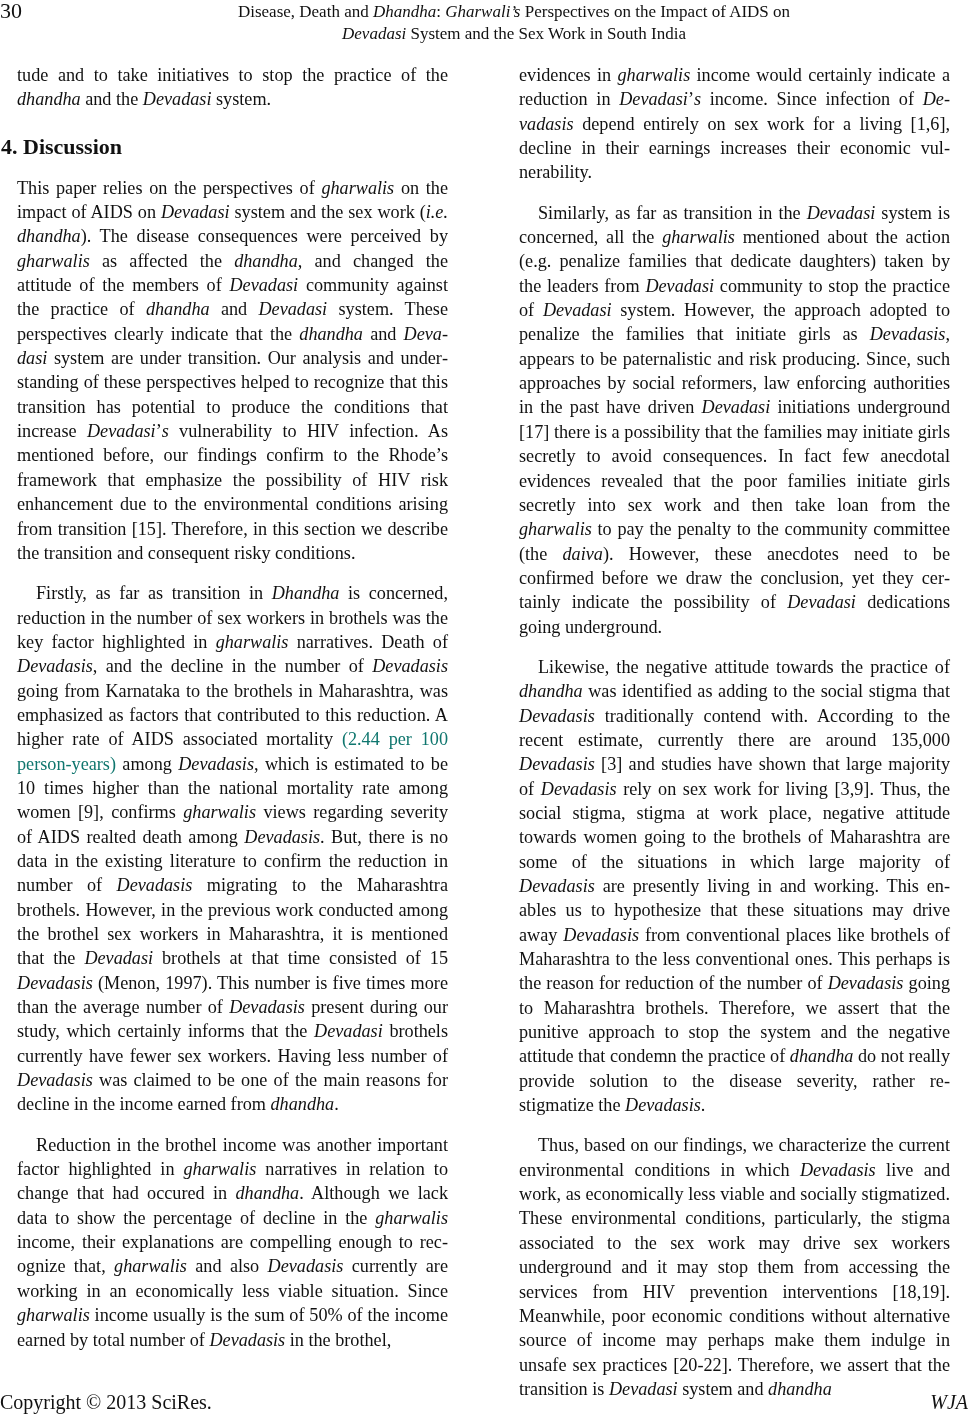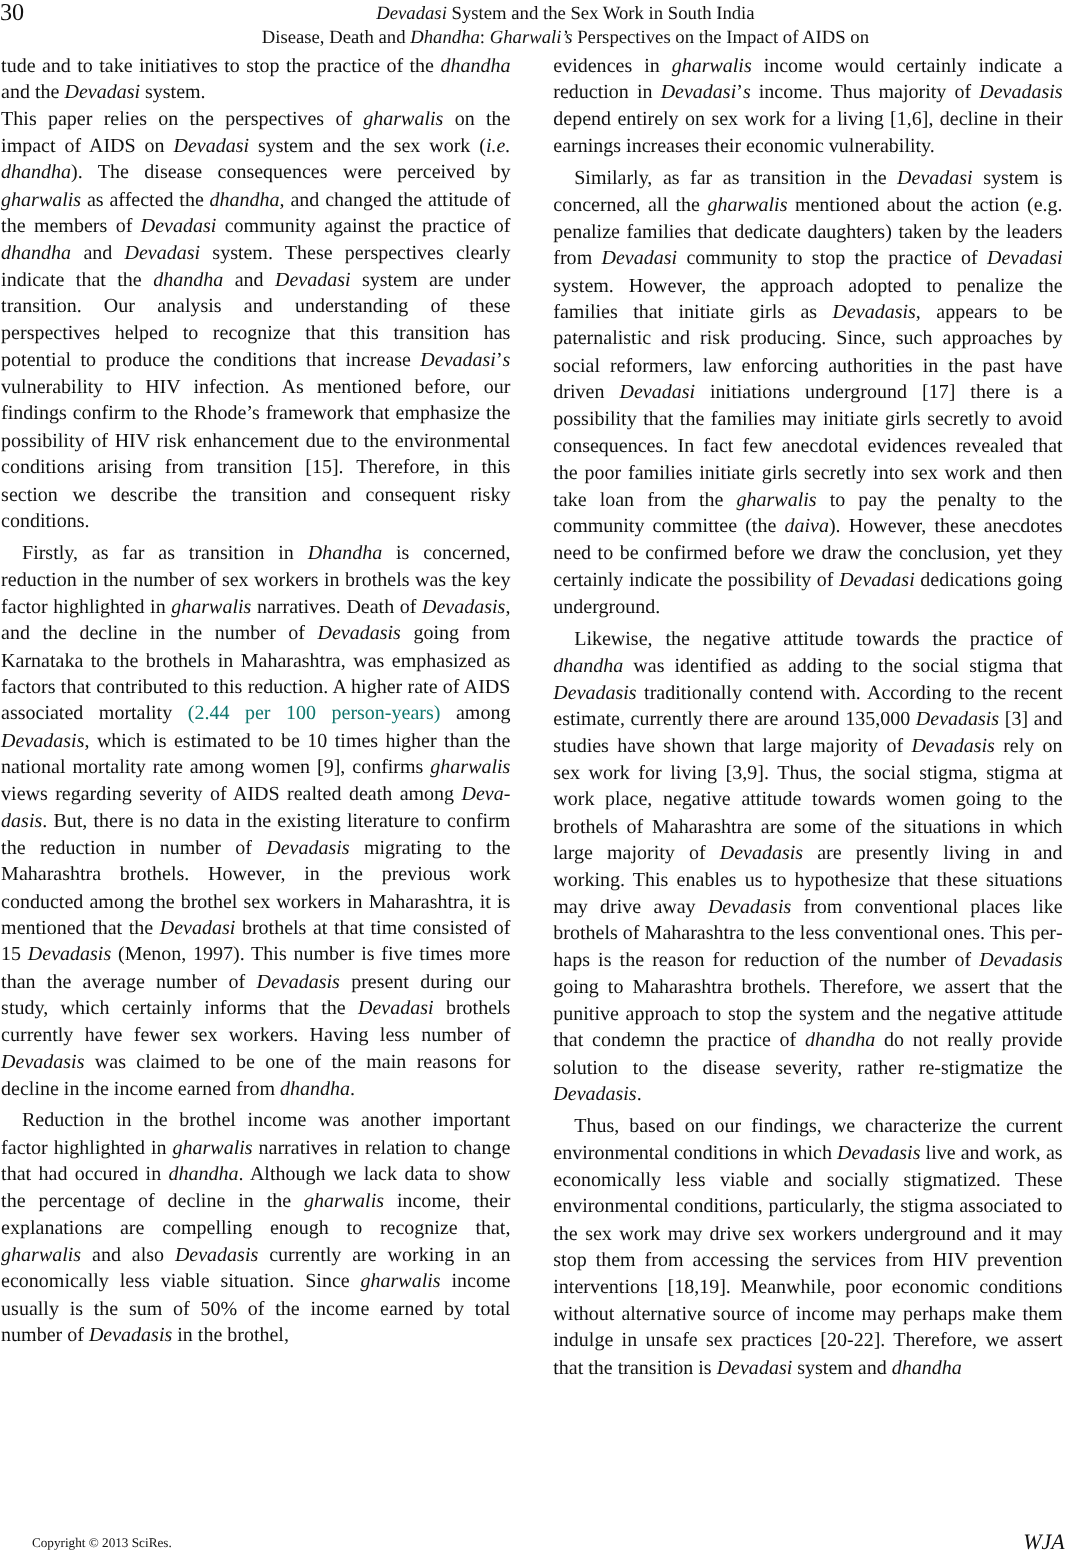--- a/index.html
+++ b/index.html
@@ -13,54 +13,55 @@
   .running-header {
     position: absolute; left: 60px; right: 0; top: 1px; text-align: center;
     font-size: 17px; line-height: 22px;
   }
   .column {
     position: absolute; top: 47px; width: 463px;
     font-size: 18.2px; line-height: 24.35px; text-align: justify;
   }
   .col-left { left: 1px; }
   .col-right { left: 503px; }
-  .column p { margin: 0; }
+  .column p { margin: 16px; }
   .column p.indent { text-indent: 19px; margin-top: 5px; }
   .column p.first { text-indent: 0; }
   .section-heading {
     font-weight: bold; font-size: 22px; line-height: 26px;
     margin: 22px 0 8px 0;
   }
   .gray { color: #0f766e; }
   em { font-style: italic; }
   .footer-left {
-    position: absolute; left: 0; top: 1393px; font-size: 12px; line-height: 18px; padding-left: 29px;
+    position: absolute; left: 0; top: 1393px; font-size: 20px; line-height: 18px;
   }
   .footer-right {
     position: absolute; right: 0; top: 1393px; font-size: 20px; line-height: 18px;
     font-weight: normal; font-style: italic;
   }
 </style>
 </head>
 <body>
 
 <div class="page-number">30</div>
 <div class="running-header">
+  <div><span>Disease, Death and </span><em>Dhandha</em><span>: </span><em>Gharwali’s</em><span> Perspectives on the Impact of AIDS on</span></div>
   <div><em>Devadasi</em><span> System and the Sex Work in South India</span></div>
-  <div><span>Disease, Death and </span><em>Dhandha</em><span>: </span><em>Gharwali’s</em><span> Perspectives on the Impact of AIDS on</span></div>
 </div>
 
 <div class="column col-left">
   <p class="first"><span>tude and to take initiatives to stop the practice of the </span><em>dhandha</em><span> and the </span><em>Devadasi</em><span> system.</span></p>
+  <div class="section-heading">4. Discussion</div>
   <p class="first"><span>This paper relies on the perspectives of </span><em>gharwalis</em><span> on the impact of AIDS on </span><em>Devadasi</em><span> system and the sex work (</span><em>i.e.</em><span> </span><em>dhandha</em><span>). The disease consequences were perceived by </span><em>gharwalis</em><span> as affected the </span><em>dhandha,</em><span> and changed the attitude of the members of </span><em>Devadasi</em><span> community against the practice of </span><em>dhandha</em><span> and </span><em>Devadasi</em><span> system. These perspectives clearly indicate that the </span><em>dhandha</em><span> and </span><em>Deva­dasi</em><span> system are under transition. Our analysis and under­standing of these perspectives helped to recognize that this transition has potential to produce the conditions that increase </span><em>Devadasi</em><span>’</span><em>s</em><span> vulnerability to HIV infection. As mentioned before, our findings confirm to the Rhode’s framework that emphasize the possibility of HIV risk enhancement due to the environmental conditions arising from transition [15]. Therefore, in this section we de­scribe the transition and consequent risky conditions.</span></p>
   <p class="indent"><span>Firstly, as far as transition in </span><em>Dhandha</em><span> is concerned, reduction in the number of sex workers in brothels was the key factor highlighted in </span><em>gharwalis</em><span> narratives. Death of </span><em>Devadasis</em><span>, and the decline in the number of </span><em>De­vadasis</em><span> going from Karnataka to the brothels in Ma­harashtra, was emphasized as factors that contributed to this reduction. A higher rate of AIDS associated mortality </span><span class="gray">(2.44 per 100 person-years)</span><span> among </span><em>Devadasis</em><span>, which is estimated to be 10 times higher than the national mortal­ity rate among women [9], confirms </span><em>gharwalis</em><span> views regarding severity of AIDS realted death among </span><em>Deva­dasis</em><span>. But, there is no data in the existing literature to confirm the reduction in number of </span><em>Devadasis</em><span> migrating to the Maharashtra brothels. However, in the previous work conducted among the brothel sex workers in Ma­harashtra, it is mentioned that the </span><em>Devadasi</em><span> brothels at that time consisted of 15 </span><em>Devadasis</em><span> (Menon, 1997). This number is five times more than the average number of </span><em>Devadasis</em><span> present during our study, which certainly in­forms that the </span><em>Devadasi</em><span> brothels currently have fewer sex workers. Having less number of </span><em>Devadasis</em><span> was claimed to be one of the main reasons for decline in the income earned from </span><em>dhandha</em><span>.</span></p>
   <p class="indent"><span>Reduction in the brothel income was another important factor highlighted in </span><em>gharwalis</em><span> narratives in relation to change that had occured in </span><em>dhandha</em><span>. Although we lack data to show the percentage of decline in the </span><em>gharwalis</em><span> income, their explanations are compelling enough to rec­ognize that, </span><em>gharwalis</em><span> and also </span><em>Devadasis</em><span> currently are working in an economically less viable situation. Since </span><em>gharwalis</em><span> income usually is the sum of 50% of the in­come earned by total number of </span><em>Devadasis</em><span> in the brothel,</span></p>
 </div>
 
 <div class="column col-right">
-  <p class="first"><span>evidences in </span><em>gharwalis</em><span> income would certainly indicate a reduction in </span><em>Devadasi</em><span>’</span><em>s</em><span> income. Thus majority of </span><em>De­vadasis</em><span> depend entirely on sex work for a living [1,6], decline in their earnings increases their economic vul­nerability.</span></p>
+  <p class="first"><span>evidences in </span><em>gharwalis</em><span> income would certainly indicate a reduction in </span><em>Devadasi</em><span>’</span><em>s</em><span> income. Since infection of </span><em>De­vadasis</em><span> depend entirely on sex work for a living [1,6], decline in their earnings increases their economic vul­nerability.</span></p>
   <p class="indent"><span>Similarly, as far as transition in the </span><em>Devadasi</em><span> system is concerned, all the </span><em>gharwalis</em><span> mentioned about the action (e.g. penalize families that dedicate daughters) taken by the leaders from </span><em>Devadasi</em><span> community to stop the prac­tice of </span><em>Devadasi</em><span> system. However, the approach adopted to penalize the families that initiate girls as </span><em>Devadasis</em><span>, appears to be paternalistic and risk producing. Since, such approaches by social reformers, law enforcing au­thorities in the past have driven </span><em>Devadasi</em><span> initiations un­derground [17] there is a possibility that the families may initiate girls secretly to avoid consequences. In fact few anecdotal evidences revealed that the poor families initi­ate girls secretly into sex work and then take loan from the </span><em>gharwalis</em><span> to pay the penalty to the community com­mittee (the </span><em>daiva</em><span>). However, these anecdotes need to be confirmed before we draw the conclusion, yet they cer­tainly indicate the possibility of </span><em>Devadasi</em><span> dedications going underground.</span></p>
   <p class="indent"><span>Likewise, the negative attitude towards the practice of </span><em>dhandha</em><span> was identified as adding to the social stigma that </span><em>Devadasis</em><span> traditionally contend with. According to the recent estimate, currently there are around 135,000 </span><em>Devadasis</em><span> [3] and studies have shown that large majority of </span><em>Devadasis</em><span> rely on sex work for living [3,9]. Thus, the social stigma, stigma at work place, negative attitude towards women going to the brothels of Maharashtra are some of the situations in which large majority of </span><em>Devadasis</em><span> are presently living in and working. This en­ables us to hypothesize that these situations may drive away </span><em>Devadasis</em><span> from conventional places like brothels of Maharashtra to the less conventional ones. This per­haps is the reason for reduction of the number of </span><em>Deva­dasis</em><span> going to Maharashtra brothels. Therefore, we assert that the punitive approach to stop the system and the negative attitude that condemn the practice of </span><em>dhandha</em><span> do not really provide solution to the disease severity, rather re-stigmatize the </span><em>Devadasis</em><span>.</span></p>
   <p class="indent"><span>Thus, based on our findings, we characterize the cur­rent environmental conditions in which </span><em>Devadasis</em><span> live and work, as economically less viable and socially stig­matized. These environmental conditions, particularly, the stigma associated to the sex work may drive sex workers underground and it may stop them from access­ing the services from HIV prevention interventions [18,19]. Meanwhile, poor economic conditions without alternative source of income may perhaps make them indulge in unsafe sex practices [20-22]. Therefore, we assert that the transition is </span><em>Devadasi</em><span> system and </span><em>dhandha</em></p>
 </div>
 
 <div class="footer-left">Copyright © 2013 SciRes.</div>
 <div class="footer-right">WJA</div>
 
 </body></html>

